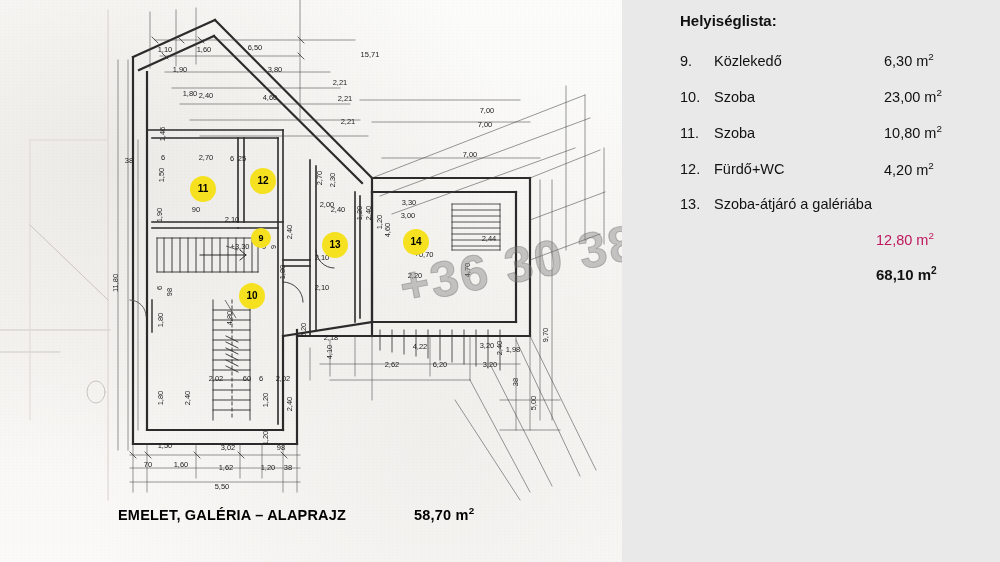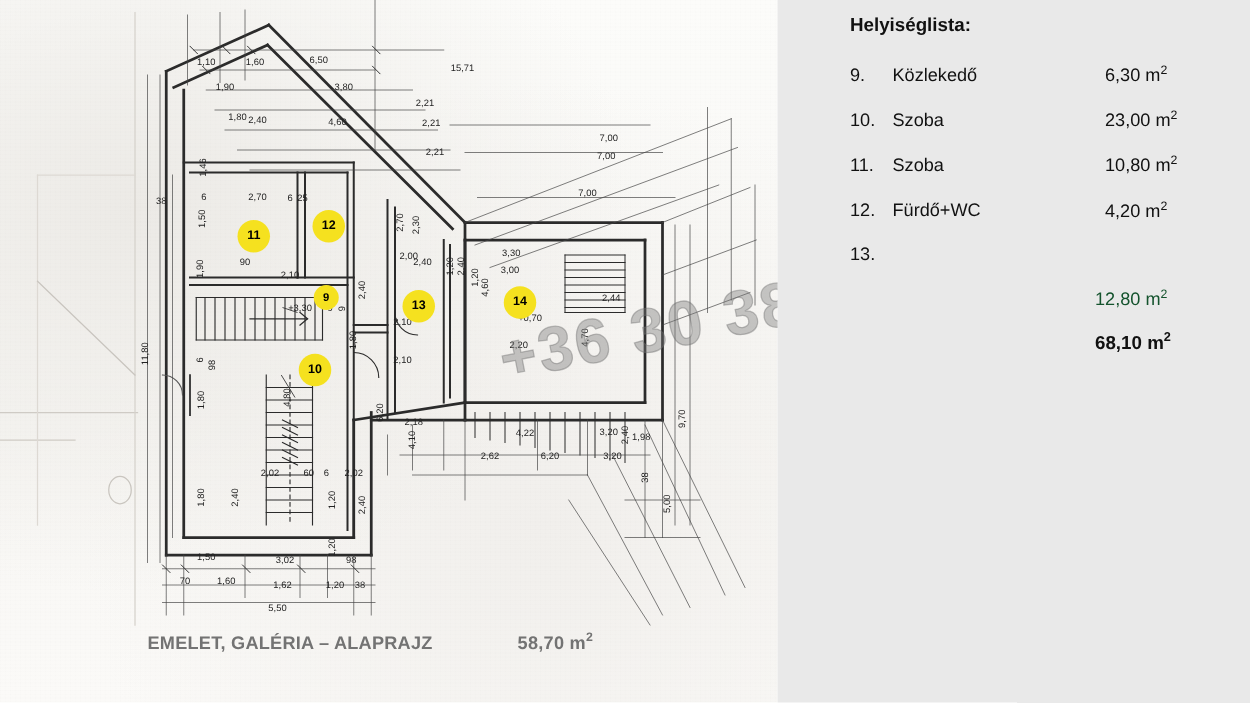--- a/index.html
+++ b/index.html
@@ -71,21 +71,21 @@
     position: absolute;
     left: 0; top: 505px;
     width: 622px;
     display: flex;
     align-items: baseline;
     gap: 68px;
     padding-left: 118px;
     box-sizing: border-box;
     font-size: 14.5px;
     font-weight: 700;
-    color: #737373;
+    color: #000000;
     letter-spacing: .2px;
   }
   #caption .area { font-weight: 700; }
   sup { font-size: .68em; vertical-align: super; }
 
   
   #watermark {
     position: absolute;
     left: 395px;
     top: 205px;
@@ -136,21 +136,21 @@
     flex: 0 0 auto;
     width: 92px;
     text-align: left;
   }
   .legend-row.wrapped .legend-label { width: 250px; }
   .legend-cont {
     display: flex;
     justify-content: flex-start;
     margin-bottom: 17px;
     font-size: 14.5px;
-    color: #14532d;
+    color: #be185d;
     padding-left: 196px;
     align-items: flex-end;
   }
   .underlined { text-decoration: underline; }
   #legend-total {
     display: flex;
     justify-content: flex-start;
     padding-left: 196px;
     font-size: 15px;
     font-weight: 700;
@@ -524,20 +524,21 @@
     </div>
 
     <div class="legend-row">
       <span class="legend-num">12.</span>
       <span class="legend-label">Fürdő+WC</span>
       <span class="legend-area"><span>4,20 m</span><sup>2</sup></span>
     </div>
 
     <div class="legend-row wrapped">
       <span class="legend-num">13.</span>
+      <span class="legend-label">Szoba-átjáró a galériába</span>
     </div>
 
     <div class="legend-cont">
       <span><span>12,80 m</span><sup>2</sup></span>
     </div>
 
 
     <div id="legend-total">
       <span><span>68,10 m</span><sup>2</sup></span>
     </div>

